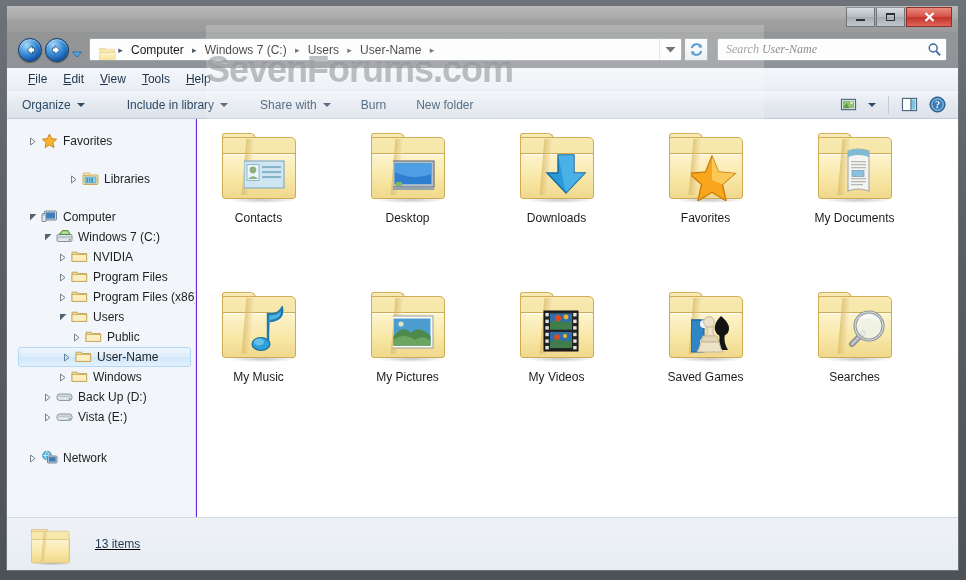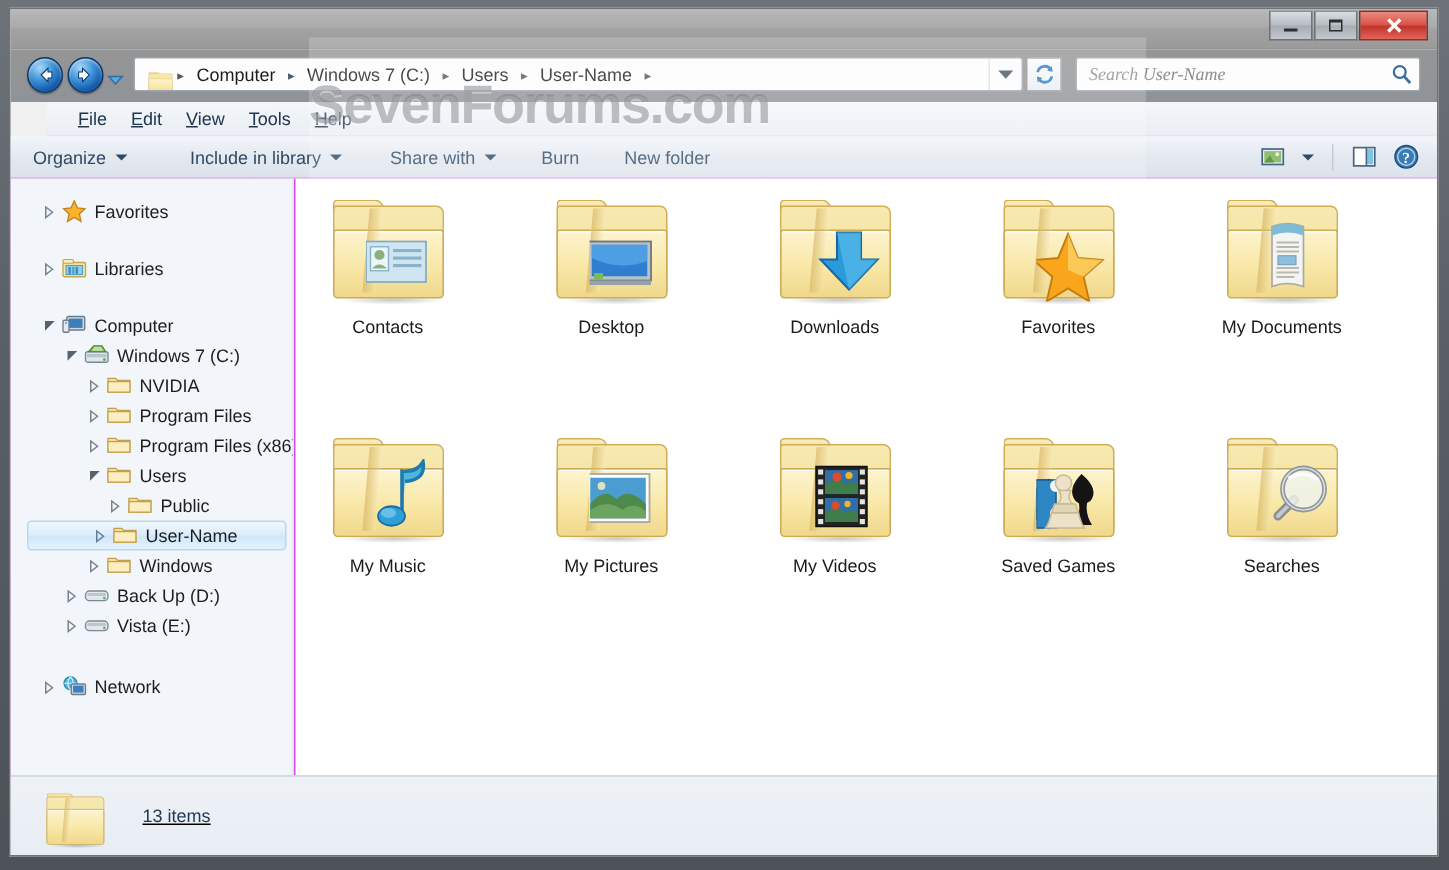--- a/index.html
+++ b/index.html
@@ -127,21 +127,21 @@
     flex: 1; font-size: 12px; color: #8d8d8d; font-style: italic;
     font-family: "Liberation Serif", serif;
     white-space: nowrap; overflow: hidden;
   }
 
   
   #menubar {
     position: absolute; left: 0; top: 62px; right: 0; height: 23px;
     background: linear-gradient(to bottom, #f3f6fa 0%, #eaeef4 100%);
     border-bottom: 1px solid #e2e7ed;
-    display: flex; align-items: center; padding-left: 13px; margin-left: 24px;
+    display: flex; align-items: center; padding-left: 13px;
   }
   .menu-item {
     font-size: 12px; color: #20364d; padding: 3px 8px; cursor: default;
   }
   .menu-item u { text-decoration: underline; }
 
   
   #toolbar {
     position: absolute; left: 0; top: 85px; right: 0; height: 28px;
     background: linear-gradient(to bottom, #f2f5fa 0%, #e4e9f0 50%, #dde3eb 100%);
@@ -187,36 +187,36 @@
     letter-spacing: -1px;
     color: rgba(120,124,128,0.48);
     text-shadow: 0 1px 0 rgba(255,255,255,0.35);
     pointer-events: none; z-index: 41;
     white-space: nowrap;
   }
 
   
   #body {
     position: absolute; left: 0; top: 113px; right: 0; bottom: 53px;
-    background: #d946ef;
+    background: #6d28d9;
     padding-left: 20px;
   }
   #sidebar {
     position: absolute; left: 0; top: 0; width: 189px; height: 100%;
     background: #f2f5f9;
     border-right: 1px solid #dce3ea;
     overflow: hidden;
     padding-top: 12px;
   }
   .tree-row {
     height: 20px; display: flex; align-items: center;
     font-size: 12px; color: #1e1e1e; cursor: default;
     position: relative; white-space: nowrap;
   }
-  .tree-row.gap { margin-top: 10px; }
+  .tree-row.gap { margin-top: 10px; margin-left: 41px; }
   .tree-row .expander {
     width: 16px; height: 16px; flex: 0 0 auto;
     display: flex; align-items: center; justify-content: center;
   }
   .tree-row .ico { width: 17px; height: 16px; flex: 0 0 auto; margin-right: 5px; position: relative; }
   .tree-row.selected {
     background: linear-gradient(to bottom, #f0f7fd 0%, #dcecfb 48%, #d0e7fa 52%, #e3f1fd 100%);
     border: 1px solid #b3d9f2;
     border-radius: 3px;
     margin-left: 11px; margin-right: 4px;

